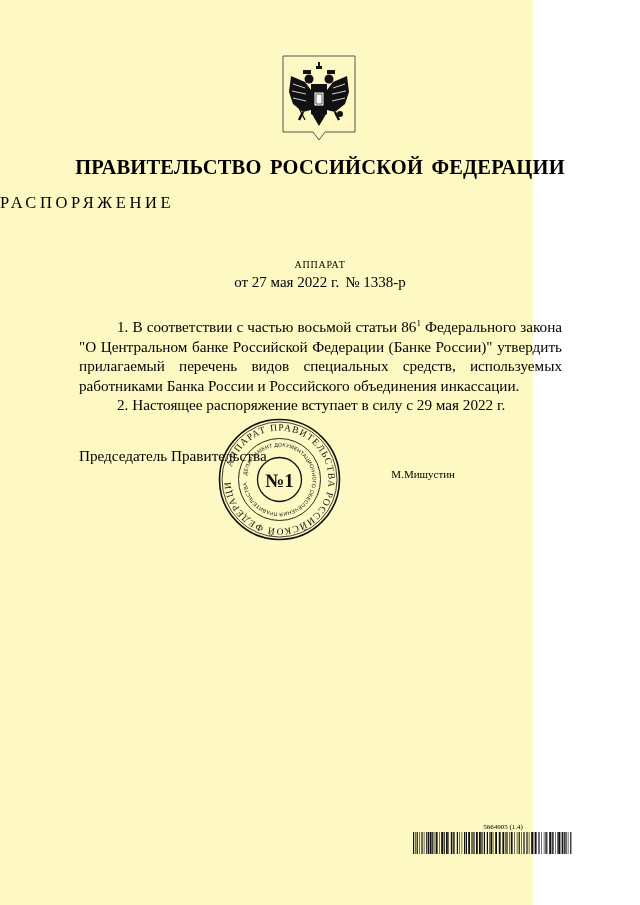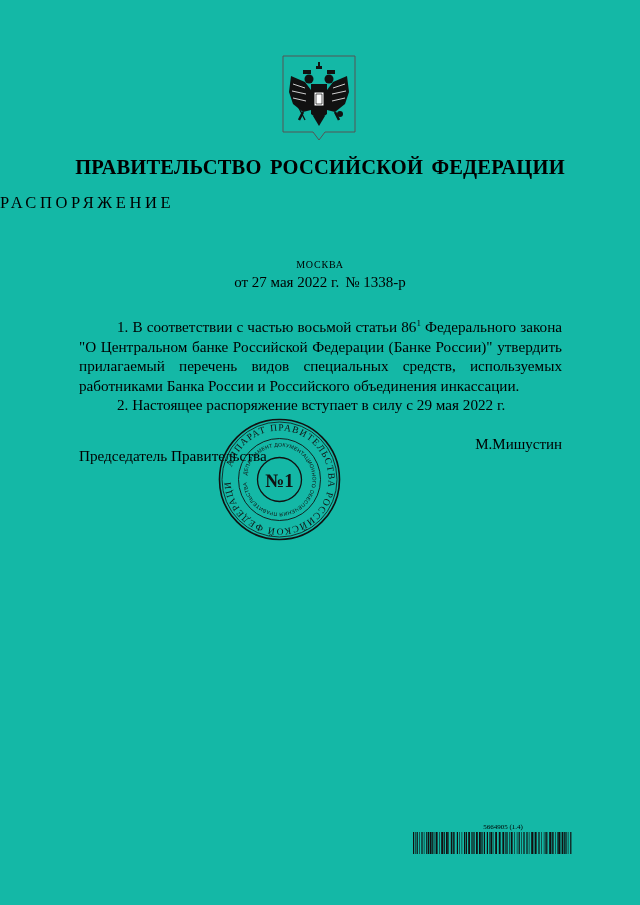--- a/index.html
+++ b/index.html
@@ -11,23 +11,23 @@
       width: 640px;
       height: 905px;
       position: relative;
       overflow: hidden;
       font-family: "Liberation Serif", "DejaVu Serif", serif;
       color: #000000;
     }
     .page {
       position: absolute;
       left: 0; top: 0;
-      width: 640px;
+      width: 533px;
       height: 905px;
-      background: #14b8a6;
+      background: #fef9c3;
     }
     .emblem {
       position: absolute;
       left: 281px;
       top: 54px;
       width: 76px;
       height: 90px;
     }
     .gov-title {
       position: absolute;
@@ -89,22 +89,22 @@
       position: absolute;
       left: 79px;
       top: 446px;
       font-size: 15.2px;
       line-height: 19px;
     }
     .signer .l2 { padding-left: 19px; display: block; }
     .signature-name {
       position: absolute;
       right: 78px;
-      top: 436px;
-      font-size: 15px;
+      top: 468px;
+      font-size: 11px;
     }
     .stamp {
       position: absolute;
       left: 217px;
       top: 417px;
       width: 125px;
       height: 125px;
     }
     .barcode-wrap {
       position: absolute;
@@ -155,21 +155,21 @@
     <path d="M22 58 L18 66 M54 58 L58 66" stroke="#111" stroke-width="2.5"></path>
     <circle cx="59" cy="60" r="3" fill="#111"></circle>
     <path d="M17 52 L24 66" stroke="#111" stroke-width="1.2"></path>
   </svg>
 
   <div class="gov-title">ПРАВИТЕЛЬСТВО РОССИЙСКОЙ ФЕДЕРАЦИИ</div>
   <div class="doc-type">РАСПОРЯЖЕНИЕ</div>
   <div class="doc-date">
     <span>от 27 мая 2022 г.</span><span class="no">№ 1338-р</span>
   </div>
-  <div class="doc-city">МОСКВА</div>
+  <div class="doc-city">АППАРАТ</div>
 
   <div class="body-text">
     <p><span>1. В соответствии с частью восьмой статьи 86</span><sup>1</sup><span> Федерального закона "О Центральном банке Российской Федерации (Банке России)" утвердить прилагаемый перечень видов специальных средств, используемых работниками Банка России и Российского объединения инкассации.</span></p>
     <p>2. Настоящее распоряжение вступает в силу с 29 мая 2022 г.</p>
   </div>
 
   <div class="signer">
     <span>Председатель Правительства</span>
   </div>
   <div class="signature-name">М.Мишустин</div>

